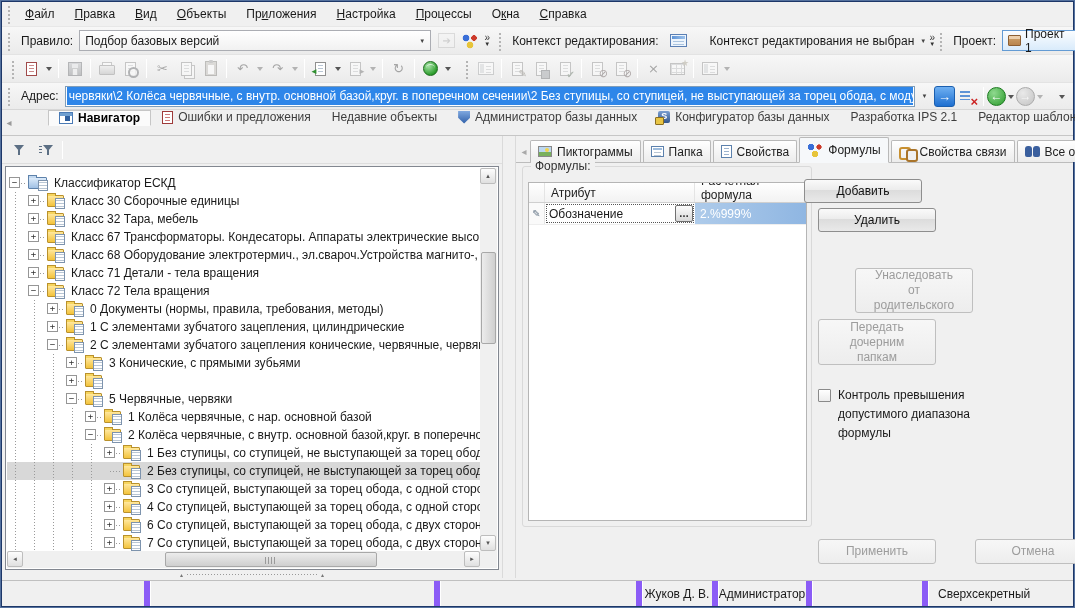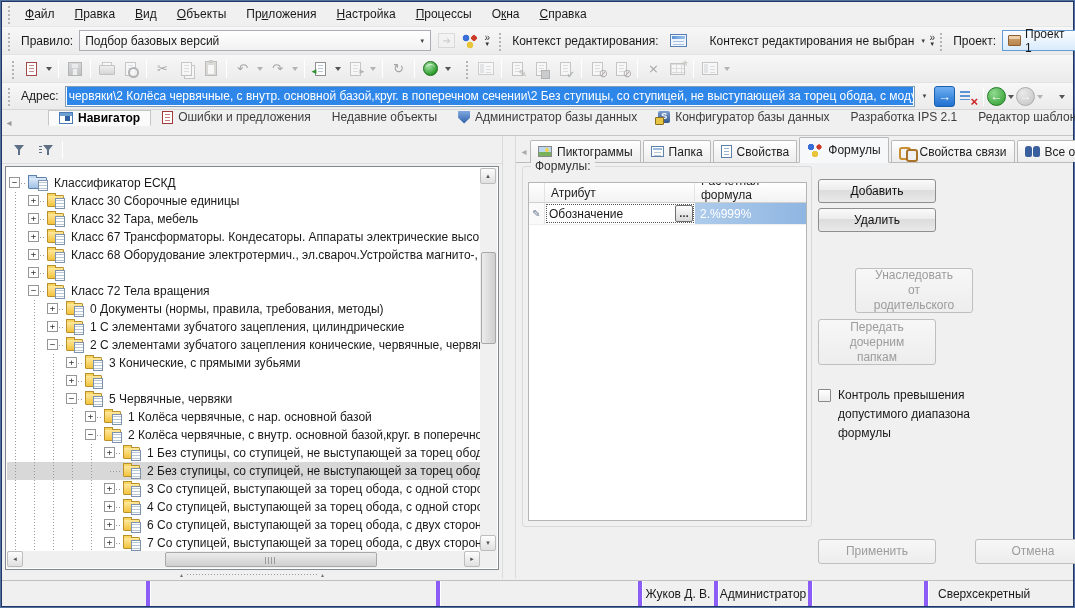--- a/index.html
+++ b/index.html
@@ -201,37 +201,37 @@
   .ftrow{display:flex;height:22px;align-items:stretch;border-bottom:1px solid #eee;}
   .ftd-marker{width:16px;border-right:1px solid #e4e4e4;flex:none;display:flex;align-items:center;justify-content:center;
     color:#6a7b8c;font-size:10px;font-family:"DejaVu Sans",sans-serif;background:#fafafa;}
   .ftd-attr{width:150px;flex:none;display:flex;align-items:center;padding:0 2px 0 4px;outline:1px dotted #555;outline-offset:-2px;}
   .ell-btn{width:18px;height:17px;margin-left:auto;border:1px solid #707070;border-radius:2px;flex:none;
     background:linear-gradient(#fdfdfd,#d8d8d8);display:flex;align-items:center;justify-content:center;font-size:10px;font-weight:bold;color:#222;}
   .ftd-formula{flex:1;background:linear-gradient(90deg,#aecbea,#8fb6e2);color:#fff;display:flex;align-items:center;padding-left:5px;}
   .btn{position:absolute;border:1px solid #8e8e8e;border-radius:3px;color:#111;text-align:center;
     background:linear-gradient(#fafafa,#ececec 45%,#dcdcdc 46%,#e9e9e9);display:flex;align-items:center;justify-content:center;line-height:15px;}
   .btn.dis{border-color:#bfbfbf;color:#9c9c9c;background:linear-gradient(#f7f7f7,#ededed);}
-  .btn-add{left:302px;top:43px;width:118px;height:24px;}
+  .btn-add{left:288px;top:43px;width:118px;height:24px;}
   .btn-del{left:302px;top:72px;width:118px;height:24px;}
   .btn-inh{left:302px;top:132px;width:118px;height:45px;}
   .btn-prop{left:302px;top:183px;width:118px;height:46px;}
   .chk{position:absolute;left:302px;top:253px;width:13px;height:13px;border:1px solid #8a8a8a;border-radius:1px;background:linear-gradient(#fff,#ececec);}
   .chklbl{position:absolute;left:322px;top:250px;width:178px;line-height:19px;}
   .grp-datatype{left:6px;top:392px;width:310px;height:44px;}
   .dt-value{position:absolute;left:10px;top:8px;font-weight:bold;color:#000;}
   .dt-note{position:absolute;left:14px;top:25px;display:flex;align-items:center;gap:8px;}
   .org-icon{width:15px;height:11px;position:relative;flex:none;}
   .org-icon::before{content:"";position:absolute;left:0;top:3px;width:6px;height:6px;background:#2f8f2f;border:1px solid #1d6b1d;}
   .org-icon::after{content:"";position:absolute;right:0;top:0;width:6px;height:5px;background:#3a5fb0;border:1px solid #24407e;box-shadow:0 6px 0 0 #3a5fb0;}
   .btn-apply{left:302px;top:403px;width:118px;height:25px;}
   .btn-cancel{left:431px;top:403px;width:116px;height:25px;margin-left:28px;}
   
   .status{position:absolute;left:2px;right:2px;bottom:2px;height:26px;background:#f0f0f0;border-top:1px solid #c0c0c0;display:flex;align-items:stretch;}
-  .scell{border-right:4px solid #8b5cf6;box-shadow:1px 0 0 #fff;display:flex;align-items:center;justify-content:center;white-space:nowrap;}
+  .scell{border-right:6px solid #8b5cf6;box-shadow:1px 0 0 #fff;display:flex;align-items:center;justify-content:center;white-space:nowrap;}
   .scell.last{flex:1;border-right:none;box-shadow:none;justify-content:flex-start;padding-left:10px;}
 </style>
 </head>
 <body>
 
 <div class="window">
 
   <div class="menubar">
     <span class="grip"></span>
     <div class="menu-items" style="display:flex;">
@@ -491,20 +491,21 @@
             </span>
             <span class="fico"></span>
             <span class="tlabel">Класс 68 Оборудование электротермич., эл.свароч.Устройства магнито-, ток</span>
           </div>
           <div class="trow">
             <span class="guide"></span>
             <span class="exp">
               <span class="ebox">+</span>
             </span>
             <span class="fico"></span>
+            <span class="tlabel">Класс 71 Детали - тела вращения</span>
           </div>
           <div class="trow">
             <span class="guide"></span>
             <span class="exp">
               <span class="ebox">−</span>
             </span>
             <span class="fico"></span>
             <span class="tlabel">Класс 72 Тела вращения</span>
           </div>
           <div class="trow">

